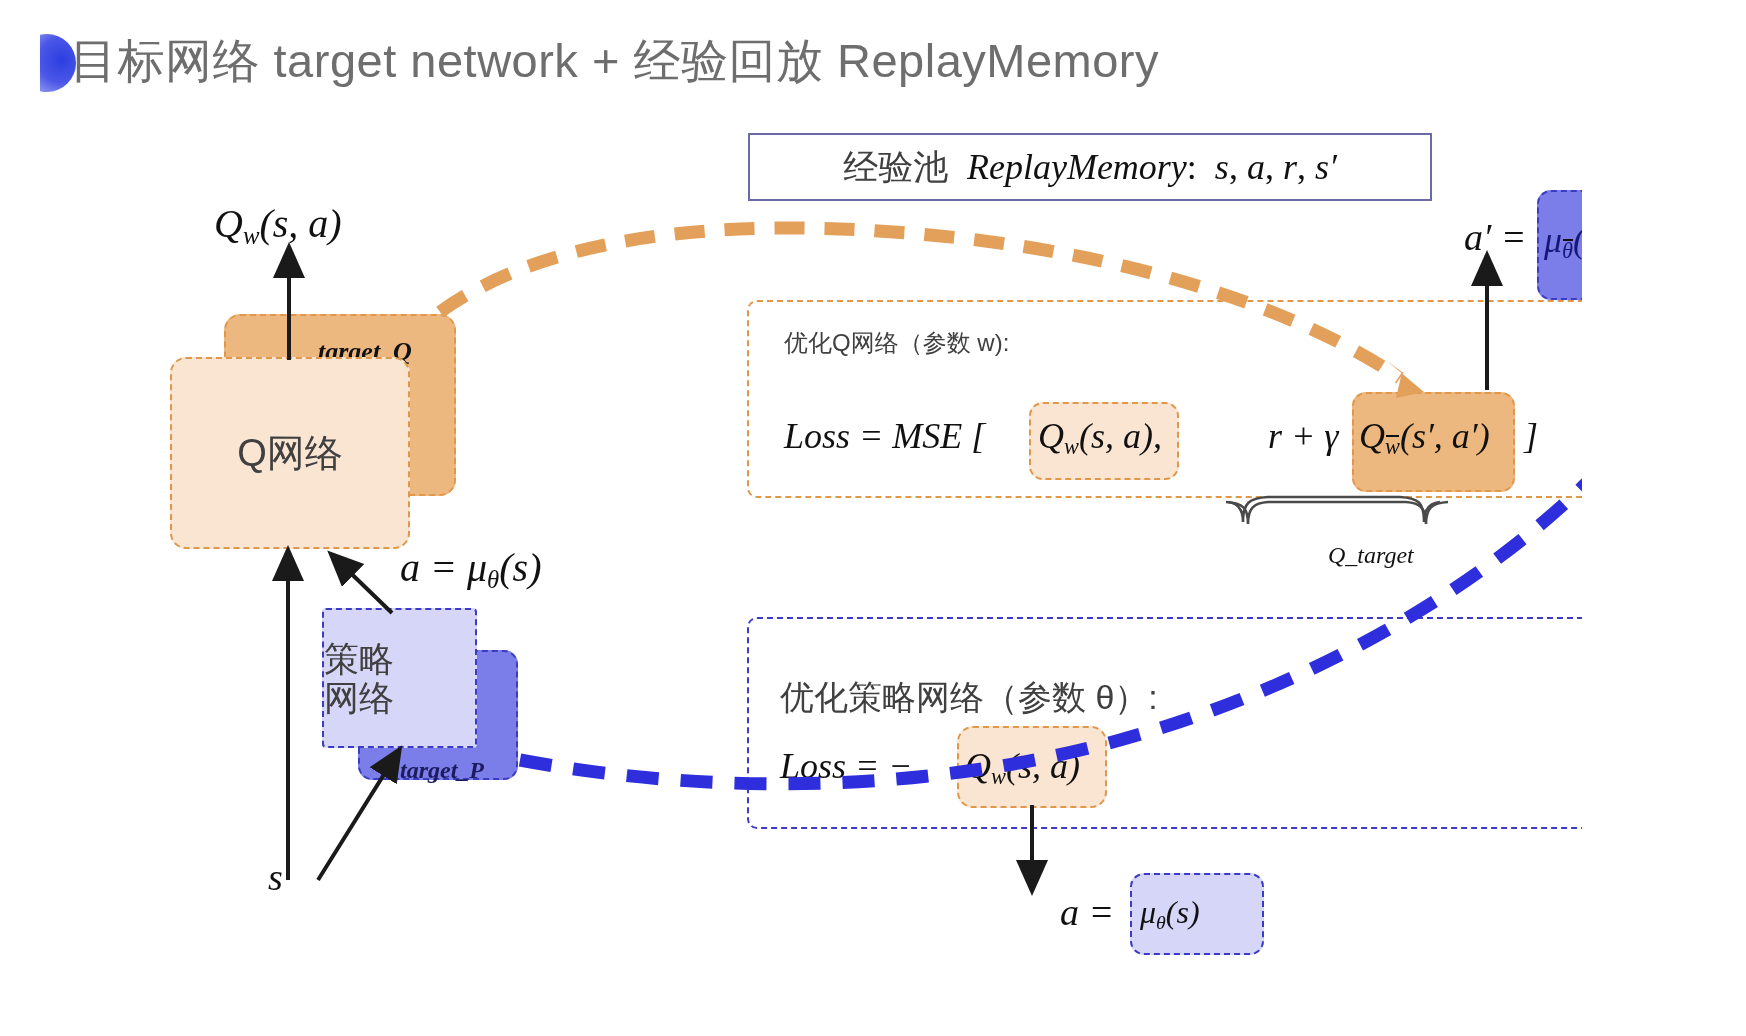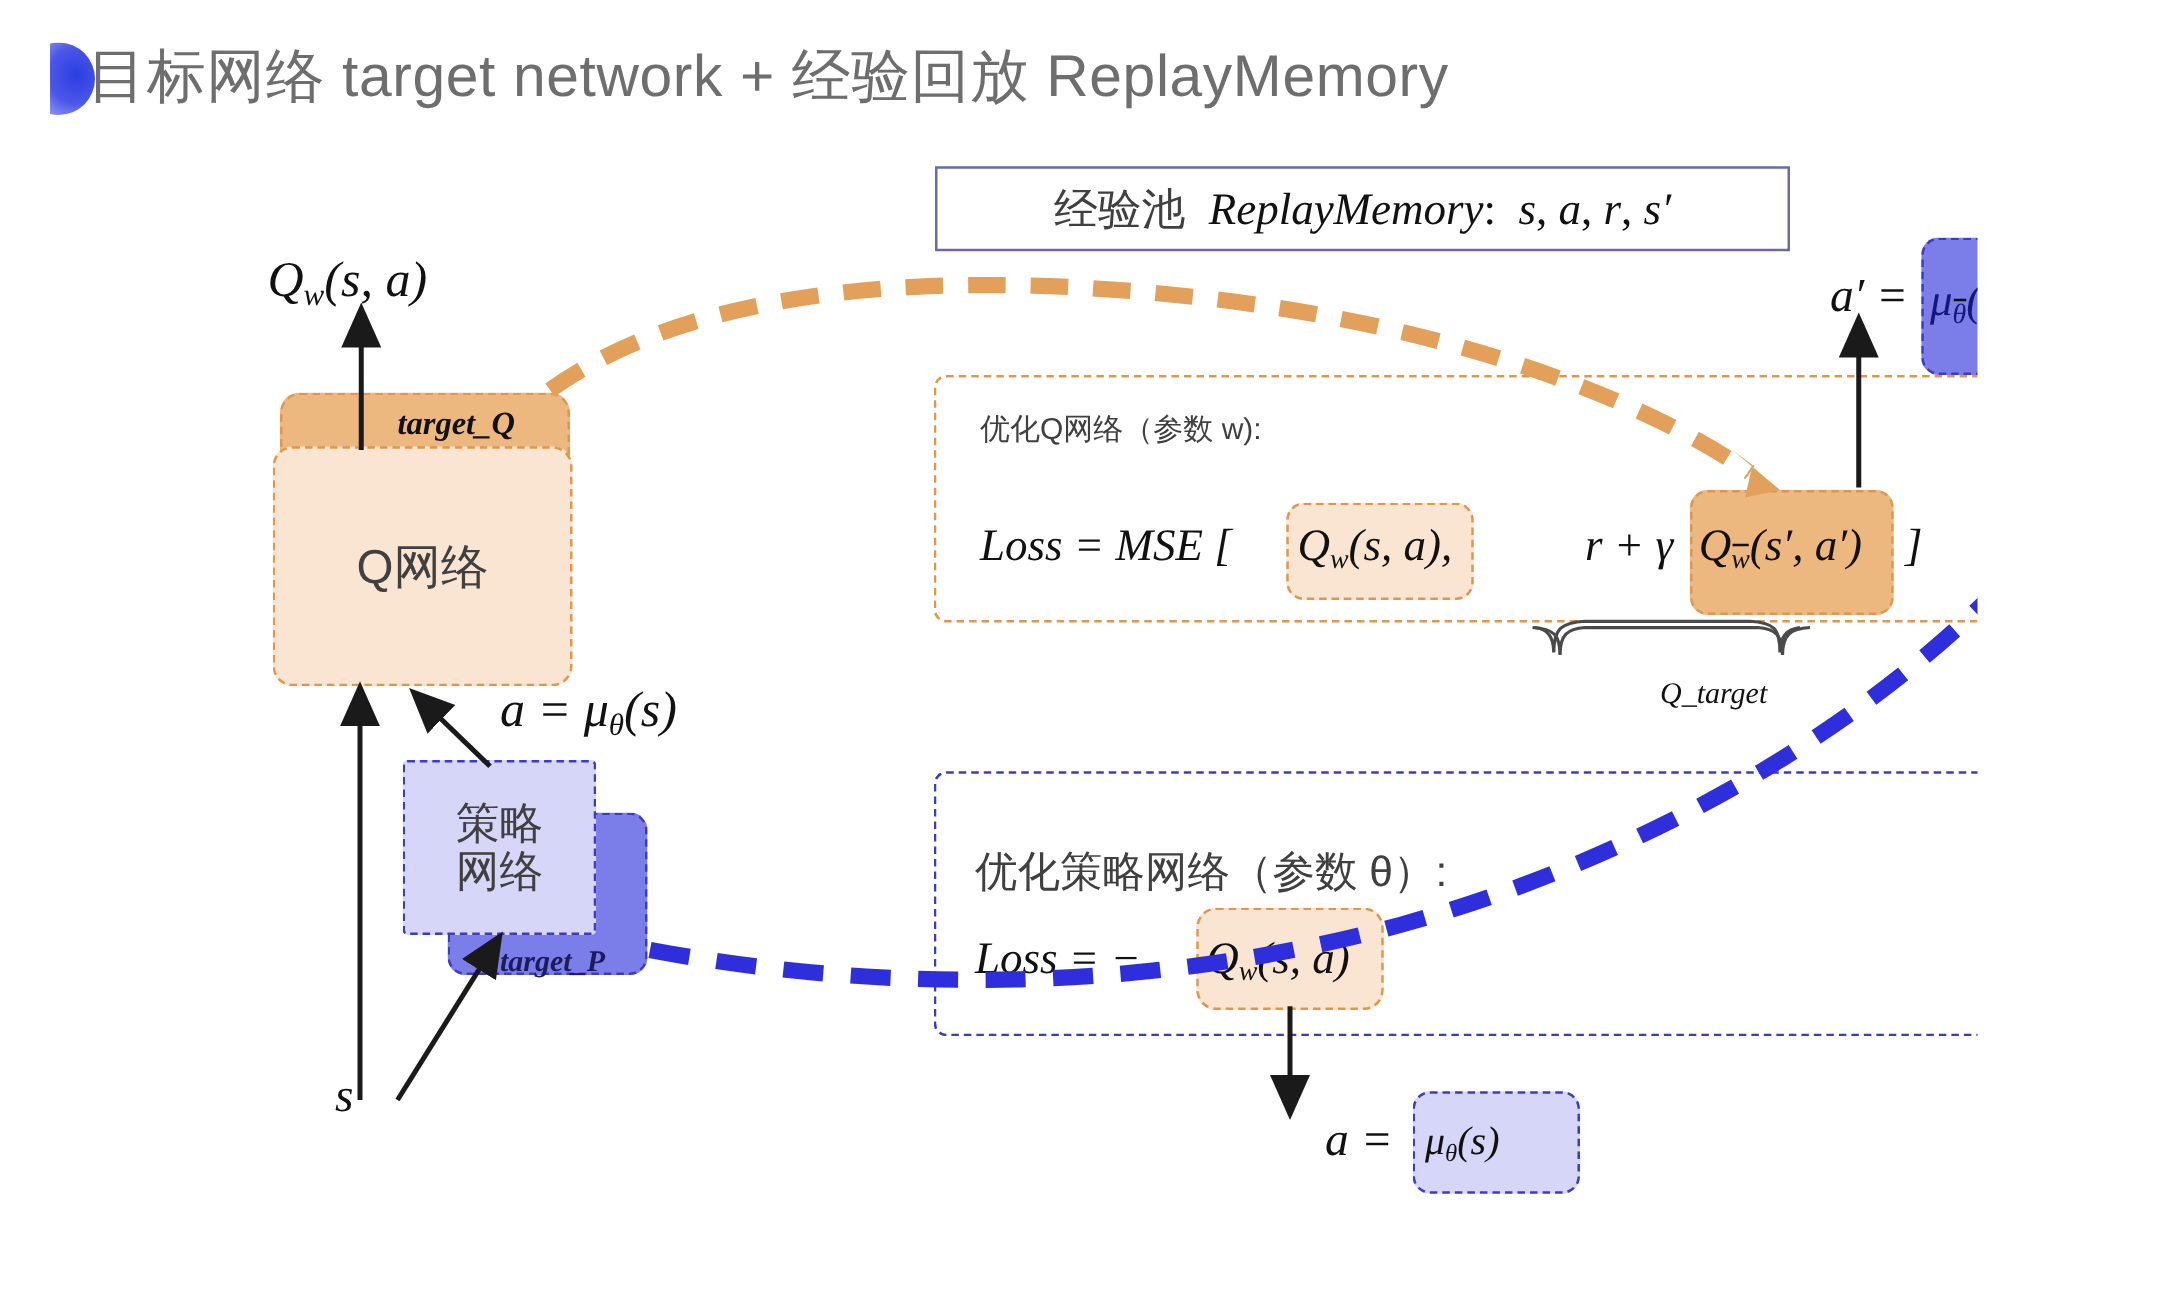--- a/index.html
+++ b/index.html
@@ -90,36 +90,35 @@
     position: absolute;
     left: 224px; top: 314px;
     width: 232px; height: 182px;
     background: #edb87f;
     border: 2.5px dashed #e0974a;
     border-radius: 16px;
     box-sizing: border-box;
   }
   #qnet-target-label {
     position: absolute;
-    left: 318px; top: 326px;
+    left: 318px; top: 339px;
     font-size: 26px;
     font-weight: bold;
   }
   #qnet-main {
     position: absolute;
     left: 170px; top: 357px;
     width: 240px; height: 192px;
     background: #fae5d2;
     border: 2.5px dashed #e0974a;
     border-radius: 16px;
     box-sizing: border-box;
     display: flex;
     align-items: center;
     justify-content: center;
-    margin-left: 48px;
   }
   #qnet-main-label { font-size: 38px; }
 
   #qw-out-label {
     position: absolute;
     left: 214px; top: 188px;
     font-size: 40px;
     margin-top: 16px;
   }
 
@@ -143,21 +142,21 @@
   #pnet-main {
     position: absolute;
     left: 322px; top: 608px;
     width: 155px; height: 140px;
     background: #d6d6f8;
     border: 2.5px dashed #3b3bc4;
     border-radius: 4px;
     box-sizing: border-box;
     display: flex;
     flex-direction: column;
-    align-items: center;
+    align-items: flex-start;
     justify-content: center;
     line-height: 1.12;
   }
   #pnet-main .cn { font-size: 35px; }
 
   #a-mu-label {
     position: absolute;
     left: 400px; top: 548px;
     font-size: 40px;
   }

